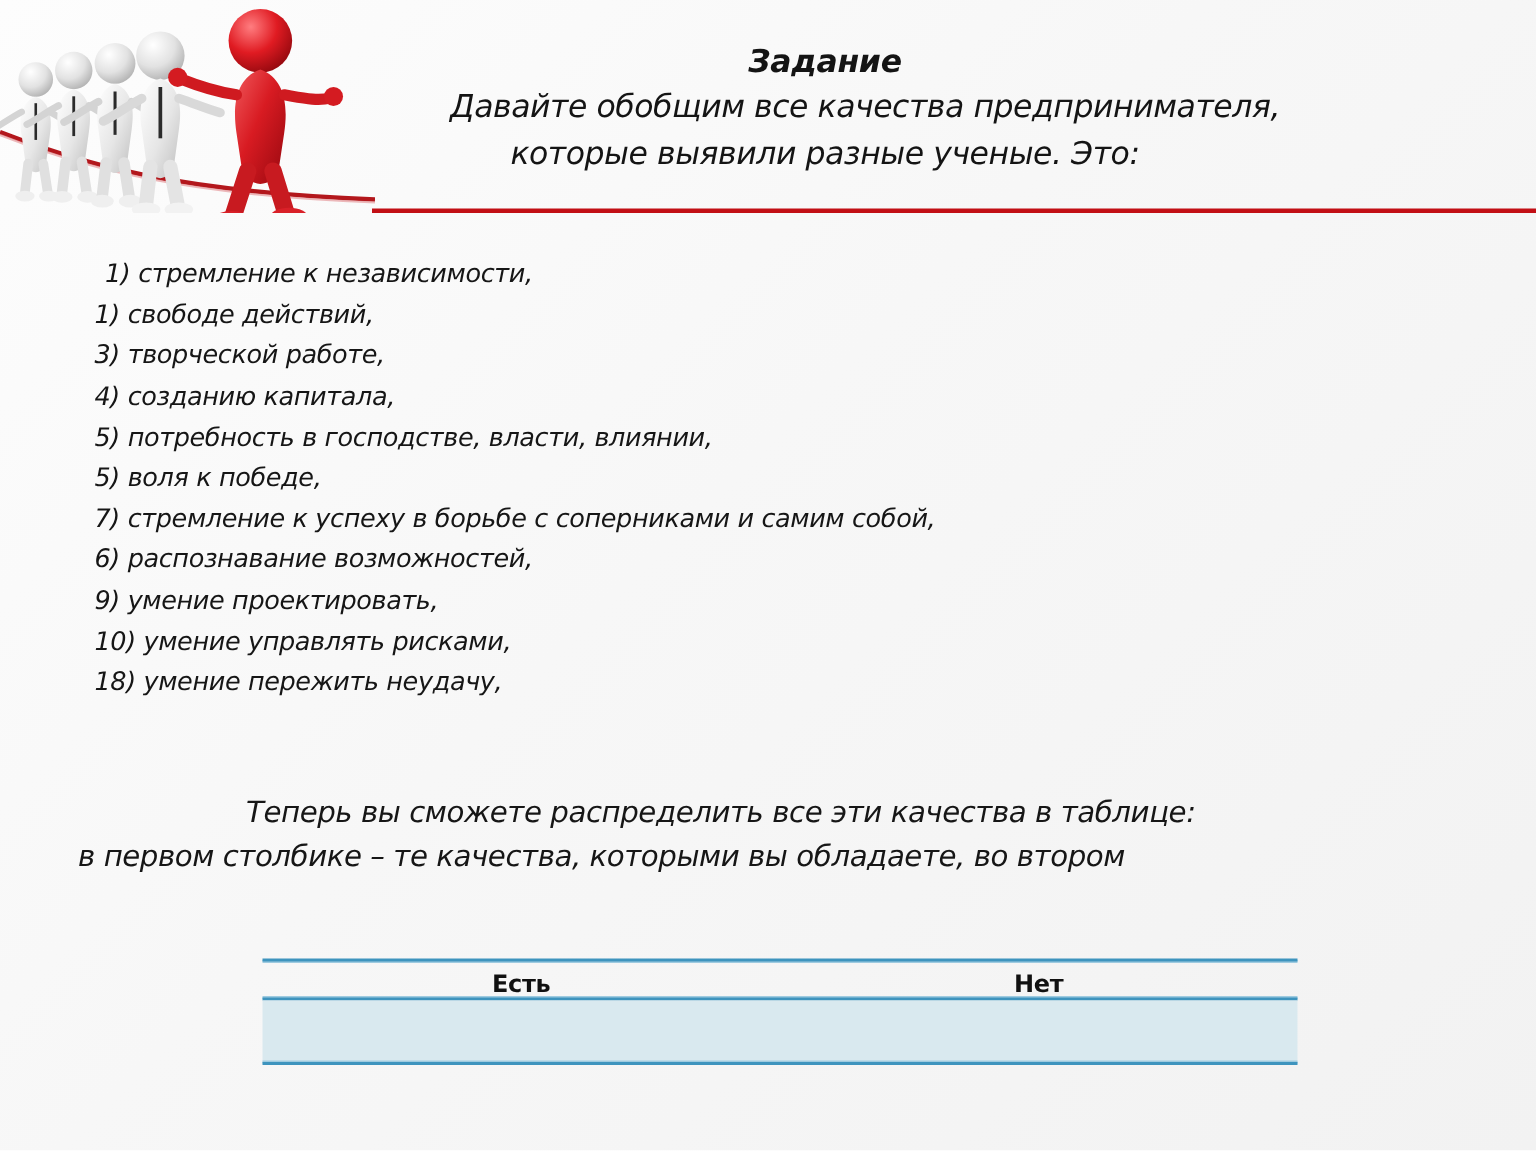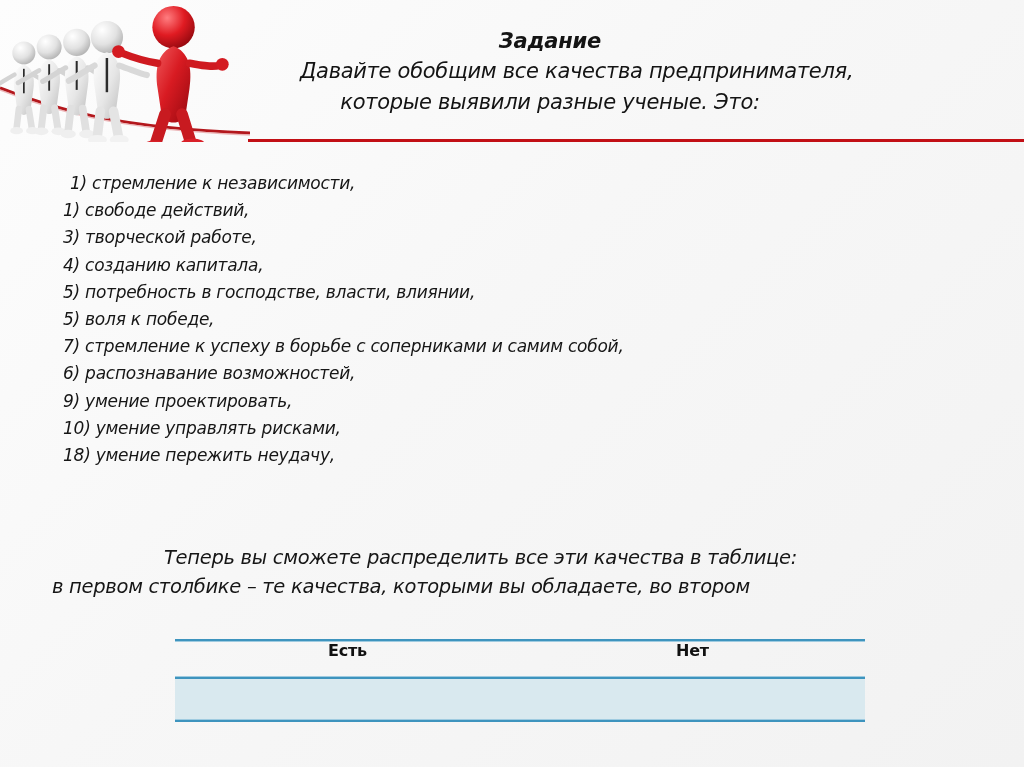--- a/index.html
+++ b/index.html
@@ -93,21 +93,20 @@
     position: absolute;
     left: 52px;
     top: 528px;
     width: 930px;
     font-family: "DejaVu Sans", sans-serif;
     font-style: italic;
     font-size: 19.5px;
     line-height: 28.5px;
     color: #161616;
     letter-spacing: -0.3px;
-    margin-top: 16px;
   }
   #instruction .line { white-space: nowrap; }
   #instruction .line.indent { padding-left: 112px; }
 
   
   #answer-table {
     position: absolute;
     left: 175px;
     top: 639px;
     width: 690px;
@@ -122,22 +121,22 @@
     background: #3e94be;
     box-shadow: 0 -1px 0 0 #9fcbe0;
   }
   .tbl-rule-bottom {
     height: 2px;
     background: #3e94be;
     box-shadow: 0 -1px 0 0 #9fcbe0;
   }
   .tbl-header-row {
     display: flex;
-    height: 36px;
-    align-items: flex-start;
+    height: 24px;
+    align-items: flex-end;
   }
   .tbl-header-cell {
     flex: 1 1 50%;
     text-align: center;
     font-family: "DejaVu Sans", sans-serif;
     font-weight: bold;
     font-size: 16px;
     color: #111111;
     letter-spacing: -0.2px;
   }

